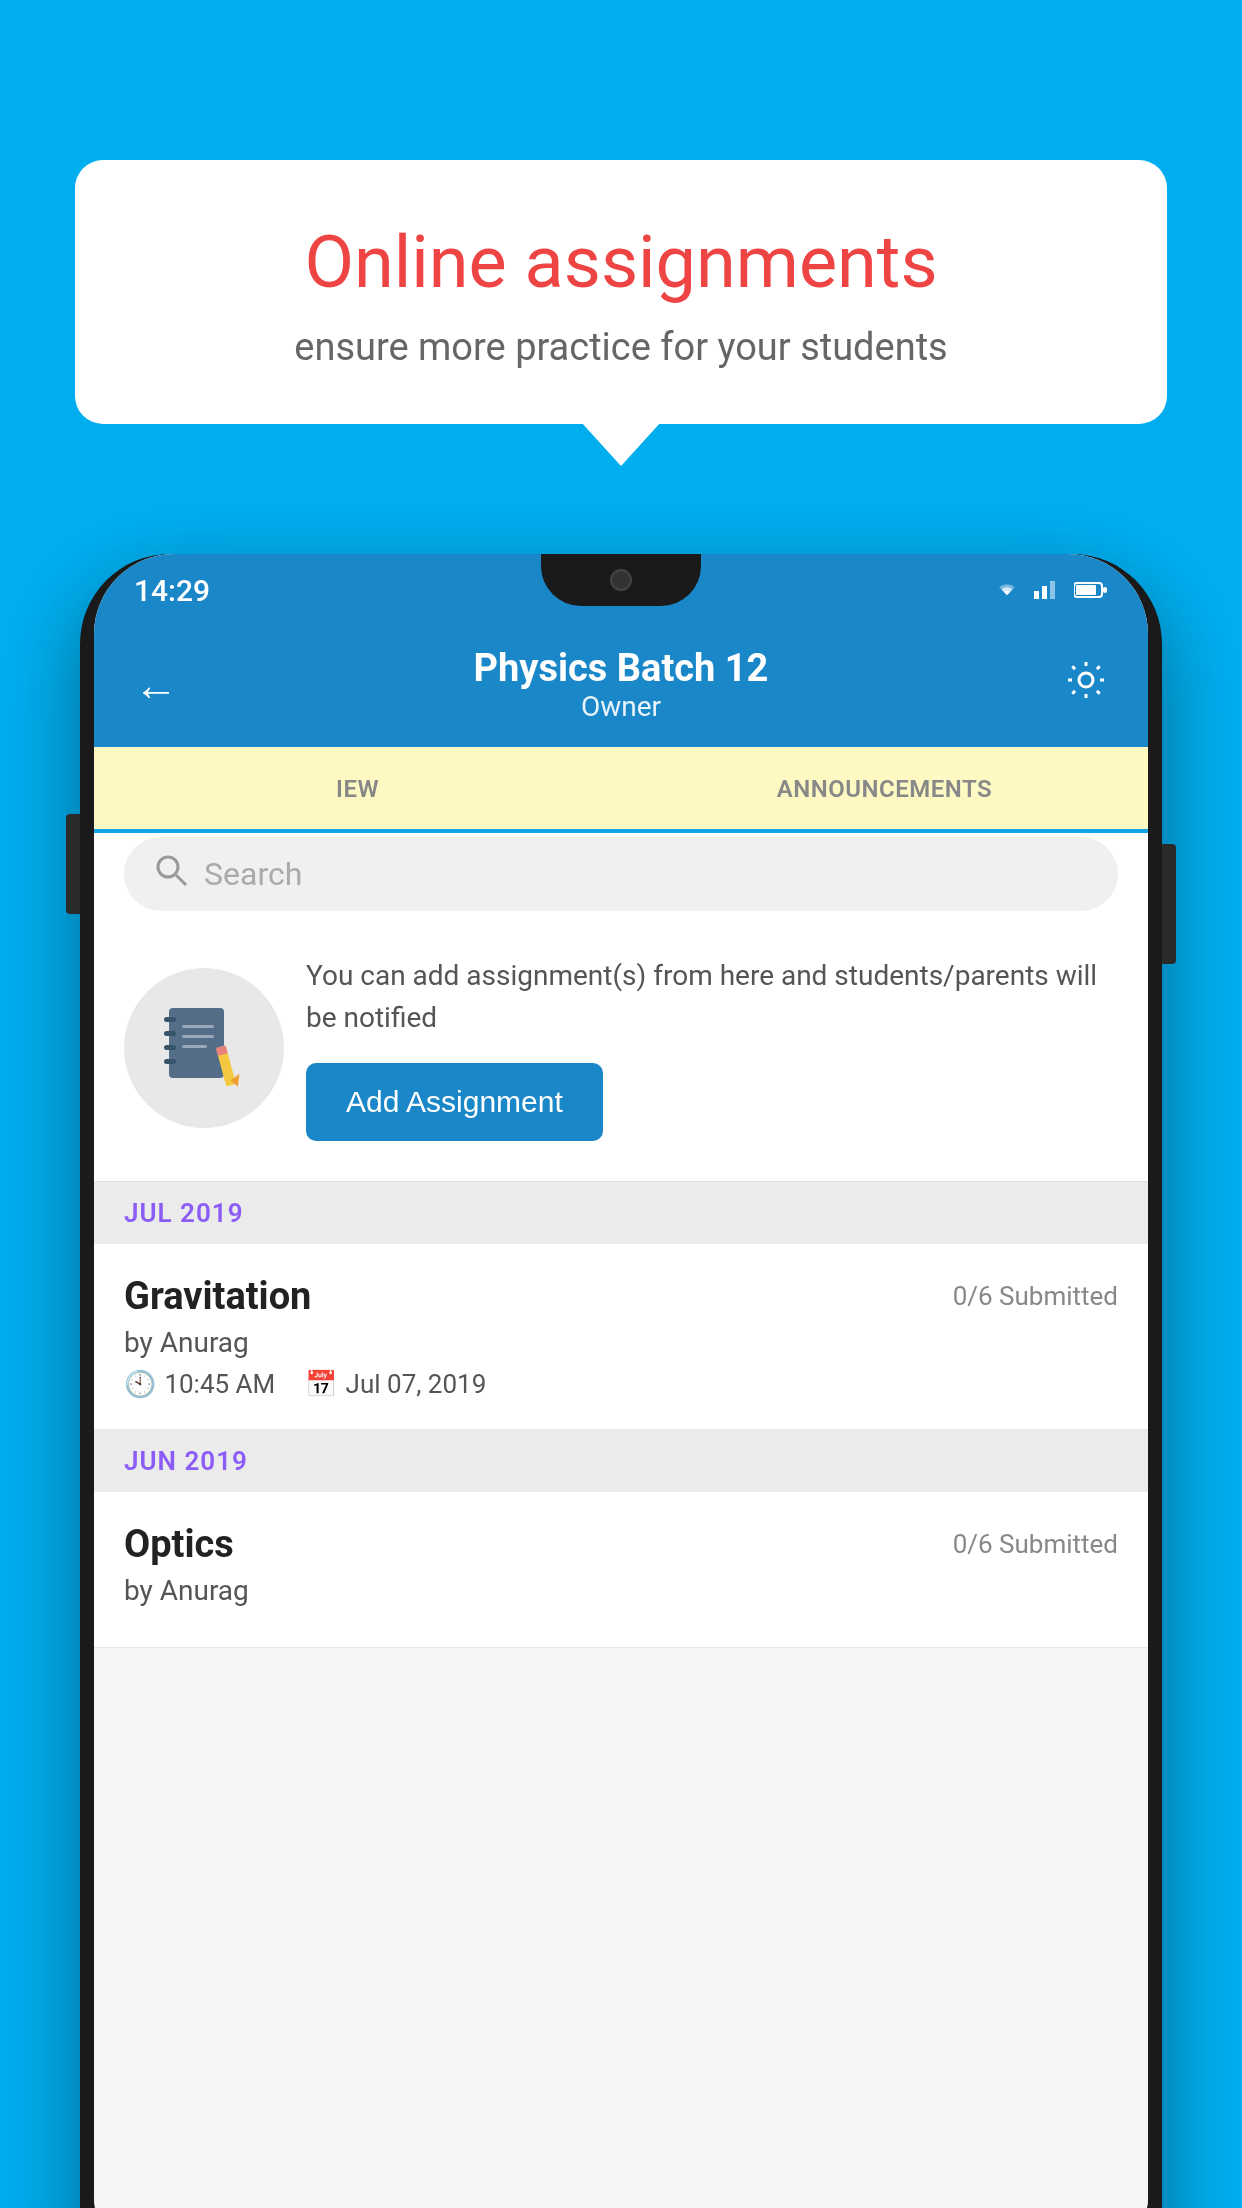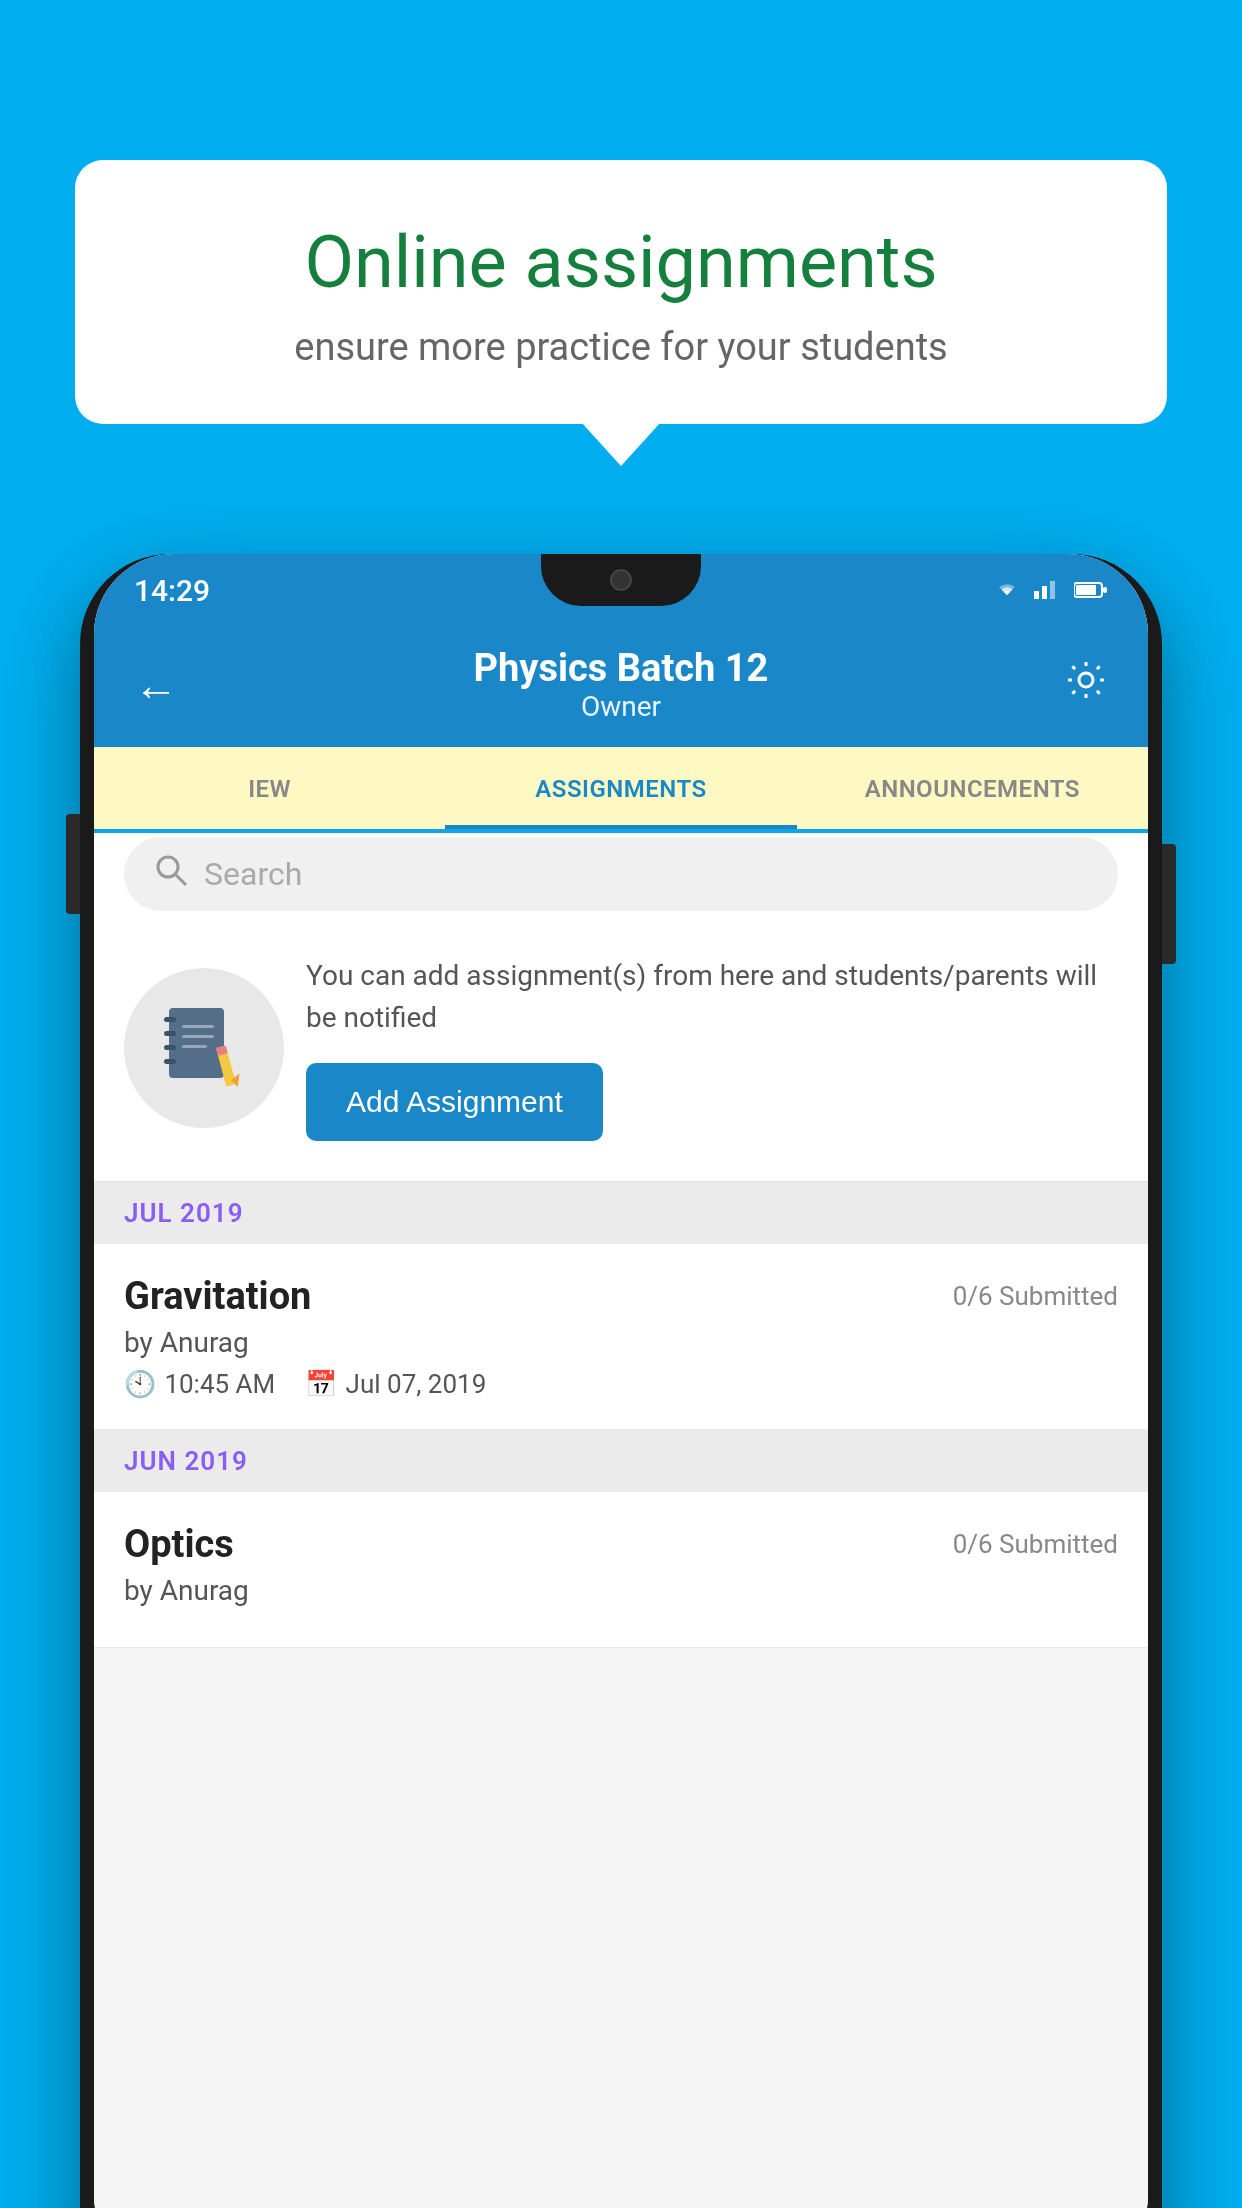--- a/index.html
+++ b/index.html
@@ -41,21 +41,21 @@
       transform: translateX(-50%);
       width: 0;
       height: 0;
       border-left: 40px solid transparent;
       border-right: 40px solid transparent;
       border-top: 44px solid white;
     }
 
     .speech-bubble-title {
       font-size: 72px;
-      color: #15803d;
+      color: #ef4444;
       font-weight: 400;
       margin-bottom: 20px;
     }
 
     .speech-bubble-subtitle {
       font-size: 38px;
       color: #666;
       font-weight: 400;
     }
 
@@ -417,23 +417,20 @@
           <svg width="44" height="44" viewBox="0 0 44 44" fill="none" stroke="white" stroke-width="3">
             <circle cx="22" cy="22" r="7"></circle>
             <path d="M22 4v4M22 36v4M4 22h4M36 22h4M8.3 8.3l2.8 2.8M32.9 32.9l2.8 2.8M8.3 35.7l2.8-2.8M32.9 11.1l2.8-2.8"></path>
           </svg>
         </span>
       </div>
 
       <div class="tabs-bar">
         <div class="tab-item">
           <span>IEW</span>
-        </div>
-        <div class="tab-item active">
-          <span>ASSIGNMENTS</span>
         </div>
         <div class="tab-item">
           <span>ANNOUNCEMENTS</span>
         </div>
       </div>
 
       <div class="screen-content">
 
         <div class="search-bar-container">
           <div class="search-bar">

